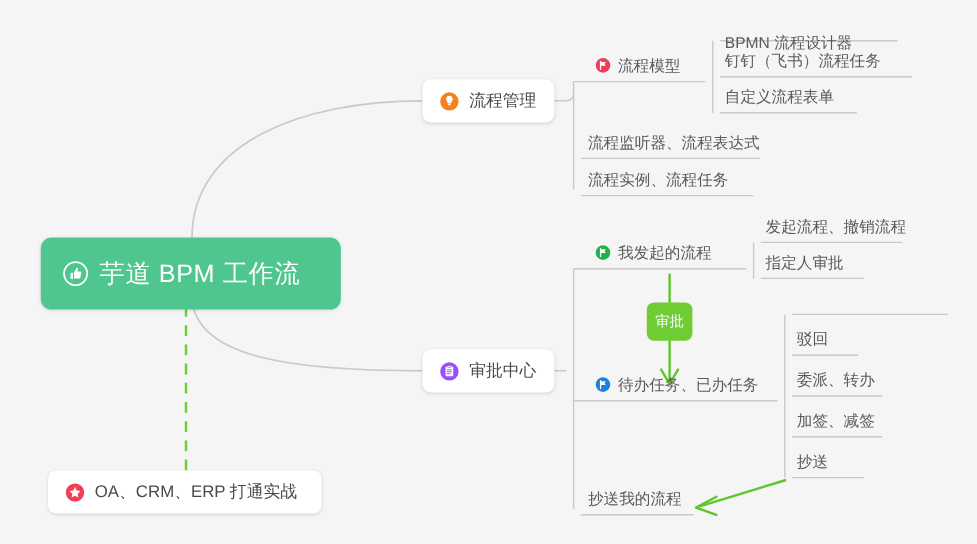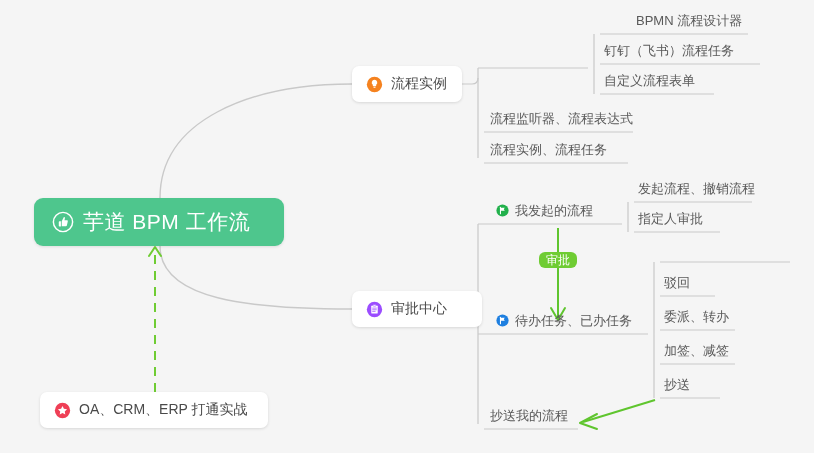--- a/index.html
+++ b/index.html
@@ -13,21 +13,21 @@
   #canvas{position:absolute;left:0;top:0;width:814px;height:453px;}
   svg.links{position:absolute;left:0;top:0;width:814px;height:453px;pointer-events:none;}
 
   
   .root-node{
     position:absolute;
     display:flex;align-items:center;gap:9px;
     background:#4ec68d;
     border-radius:9px;
     padding:0 18px;
-    height:48px;
+    height:60px;
     box-shadow:0 1px 3px rgba(0,0,0,.10);
     box-sizing:border-box;
   }
   .root-label{
     color:#ffffff;font-size:21px;letter-spacing:.5px;white-space:nowrap;
   }
 
   
   .card-node{
     position:absolute;
@@ -51,21 +51,21 @@
     white-space:nowrap;
   }
   .leaf-label{color:#5a5a5a;font-size:13px;white-space:nowrap;}
 
   
   .badge-node{
     position:absolute;
     display:flex;align-items:center;justify-content:center;
     background:#6fcc33;
     border-radius:6px;
-    height:16px;width:38px;
+    height:32px;width:38px;
     box-sizing:border-box;
   }
   .badge-label{color:#ffffff;font-size:12px;white-space:nowrap;}
 
   
   .icon{display:inline-flex;align-items:center;justify-content:center;flex:none;}
   .ico-thumb{width:22px;height:22px;}
   .ico-round{width:17px;height:17px;}
   .ico-flag{width:13px;height:13px;}
 </style>
@@ -133,42 +133,52 @@
   </div>
 
   <div class="card-node" style="left:352px; top:66px; width:110px;">
     <span class="icon ico-round">
       <svg viewBox="0 0 20 20" width="17" height="17">
         <circle cx="10" cy="10" r="9" fill="#f5821f"></circle>
         <path d="M10 4.4a3.3 3.3 0 0 0-2 5.9v1.1c0 .3.3.6.6.6h2.8c.3 0 .6-.3.6-.6v-1.1A3.3 3.3 0 0 0 10 4.4z" fill="#ffffff"></path>
         <rect x="8.7" y="12.6" width="2.6" height="1.1" rx=".5" fill="#ffffff"></rect>
       </svg>
     </span>
-    <span class="card-label">流程实例</span>
-  </div>
-
-
-  <div class="leaf-node" style="left:600px; top:7px;margin-left:32px;">
+    <span class="card-label">流程管理</span>
+  </div>
+
+  <div class="leaf-node" style="left:492px; top:41px;">
+    <span class="icon ico-flag">
+      <svg viewBox="0 0 16 16" width="13" height="13">
+        <circle cx="8" cy="8" r="7.5" fill="#ef3f56"></circle>
+        <path d="M5.5 4v8" stroke="#ffffff" stroke-width="1.3" stroke-linecap="round"></path>
+        <path d="M5.8 4.6h5l-1.2 1.9 1.2 1.9h-5z" fill="#ffffff"></path>
+      </svg>
+    </span>
+    <span class="leaf-label">流程模型</span>
+  </div>
+
+  <div class="leaf-node" style="left:600px; top:22px;">
     <span class="leaf-label">BPMN 流程设计器</span>
   </div>
   <div class="leaf-node" style="left:600px; top:37px;">
     <span class="leaf-label">钉钉（飞书）流程任务</span>
   </div>
   <div class="leaf-node" style="left:486px; top:105px;">
     <span class="leaf-label">流程监听器、流程表达式</span>
   </div>
 
   <div class="leaf-node" style="left:600px; top:67px;">
     <span class="leaf-label">自定义流程表单</span>
   </div>
   <div class="leaf-node" style="left:486px; top:136px;font-family:Liberation Mono, monospace;">
     <span class="leaf-label">流程实例、流程任务</span>
   </div>
 
-  <div class="card-node" style="left:352px; top:291px; width:130px;">
+  <div class="card-node" style="left:352px; top:291px; width:110px;">
     <span class="icon ico-round">
       <svg viewBox="0 0 20 20" width="17" height="17">
         <circle cx="10" cy="10" r="9" fill="#9b4dff"></circle>
         <rect x="6.2" y="5.2" width="7.6" height="9.6" rx="1.1" fill="#ffffff"></rect>
         <rect x="8.2" y="4.1" width="3.6" height="2" rx=".8" fill="#ffffff" stroke="#9b4dff" stroke-width=".7"></rect>
         <path d="M7.8 8.4h4.4M7.8 10.3h4.4M7.8 12.2h3" stroke="#9b4dff" stroke-width=".9" stroke-linecap="round"></path>
       </svg>
     </span>
     <span class="card-label">审批中心</span>
   </div>

